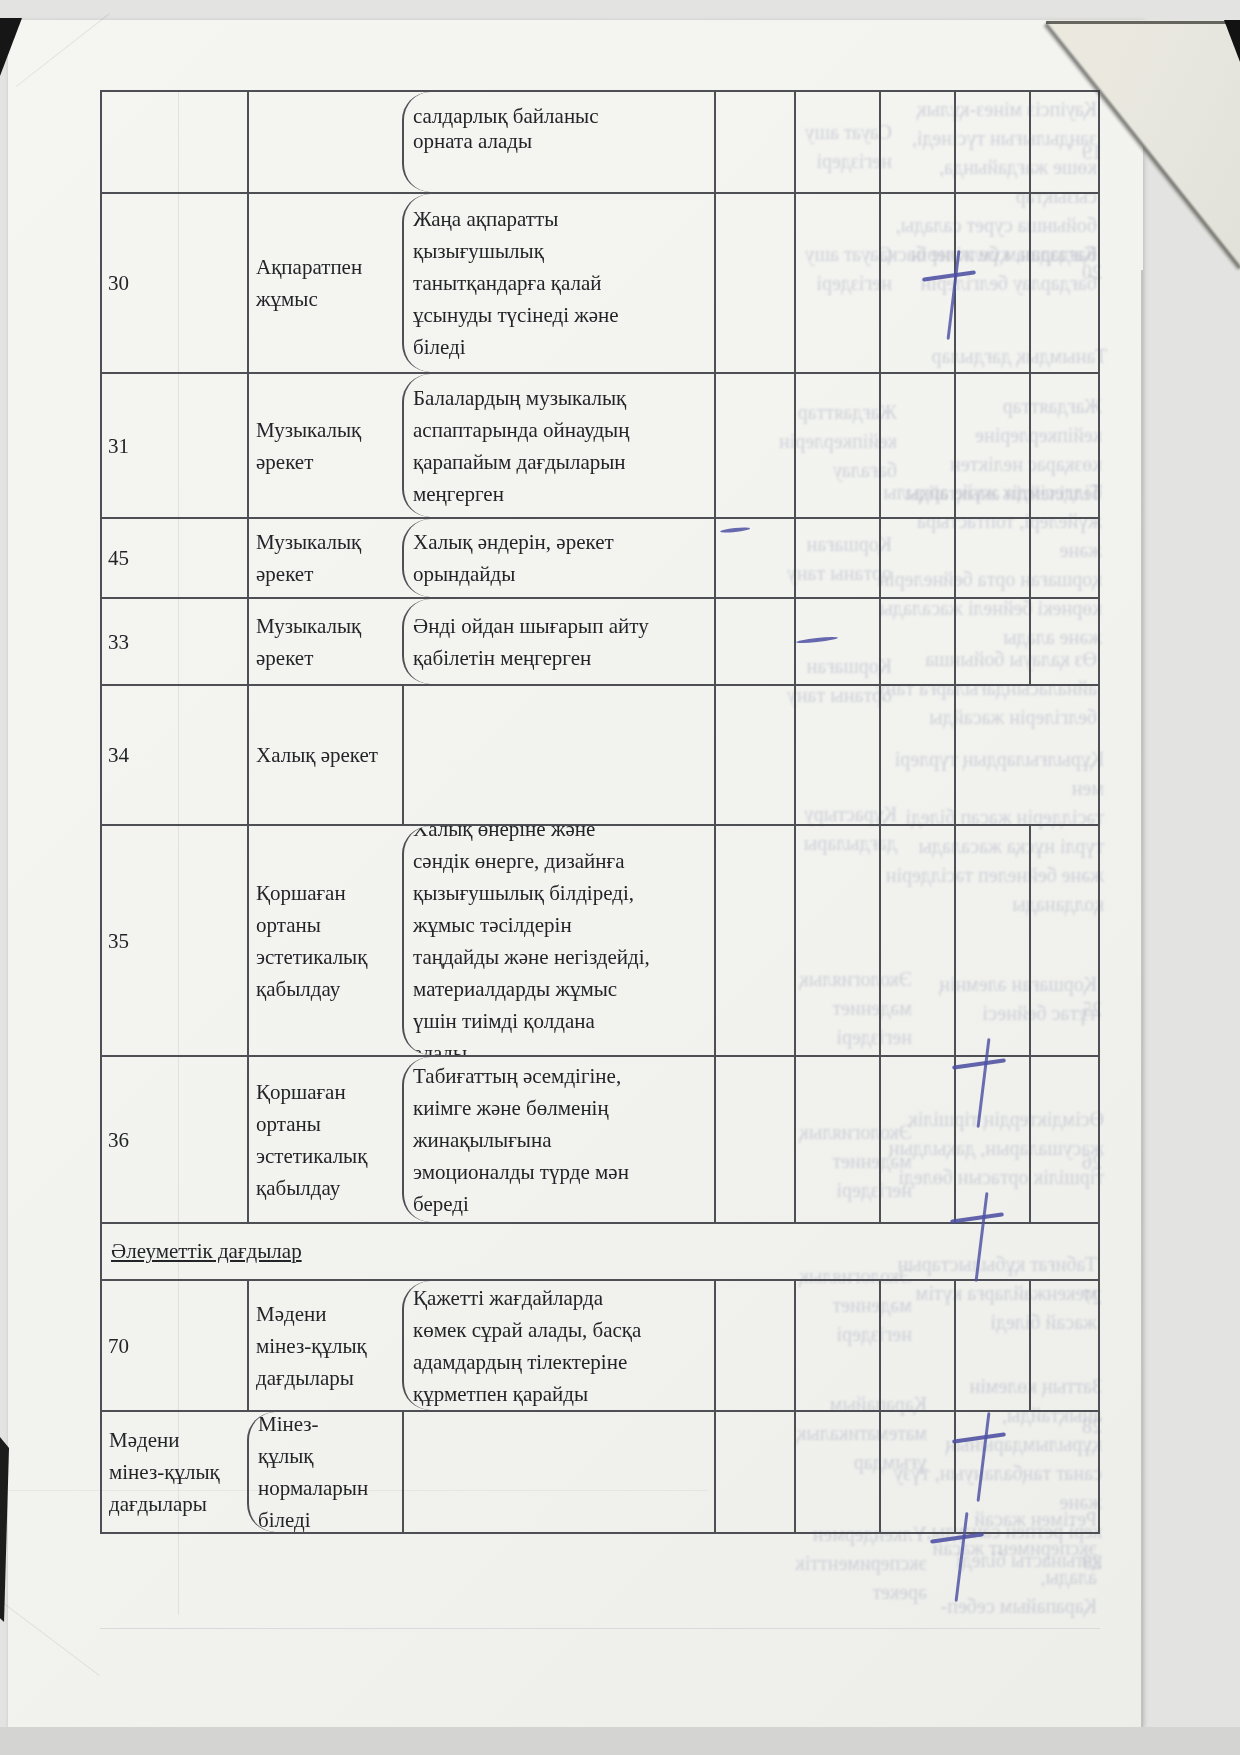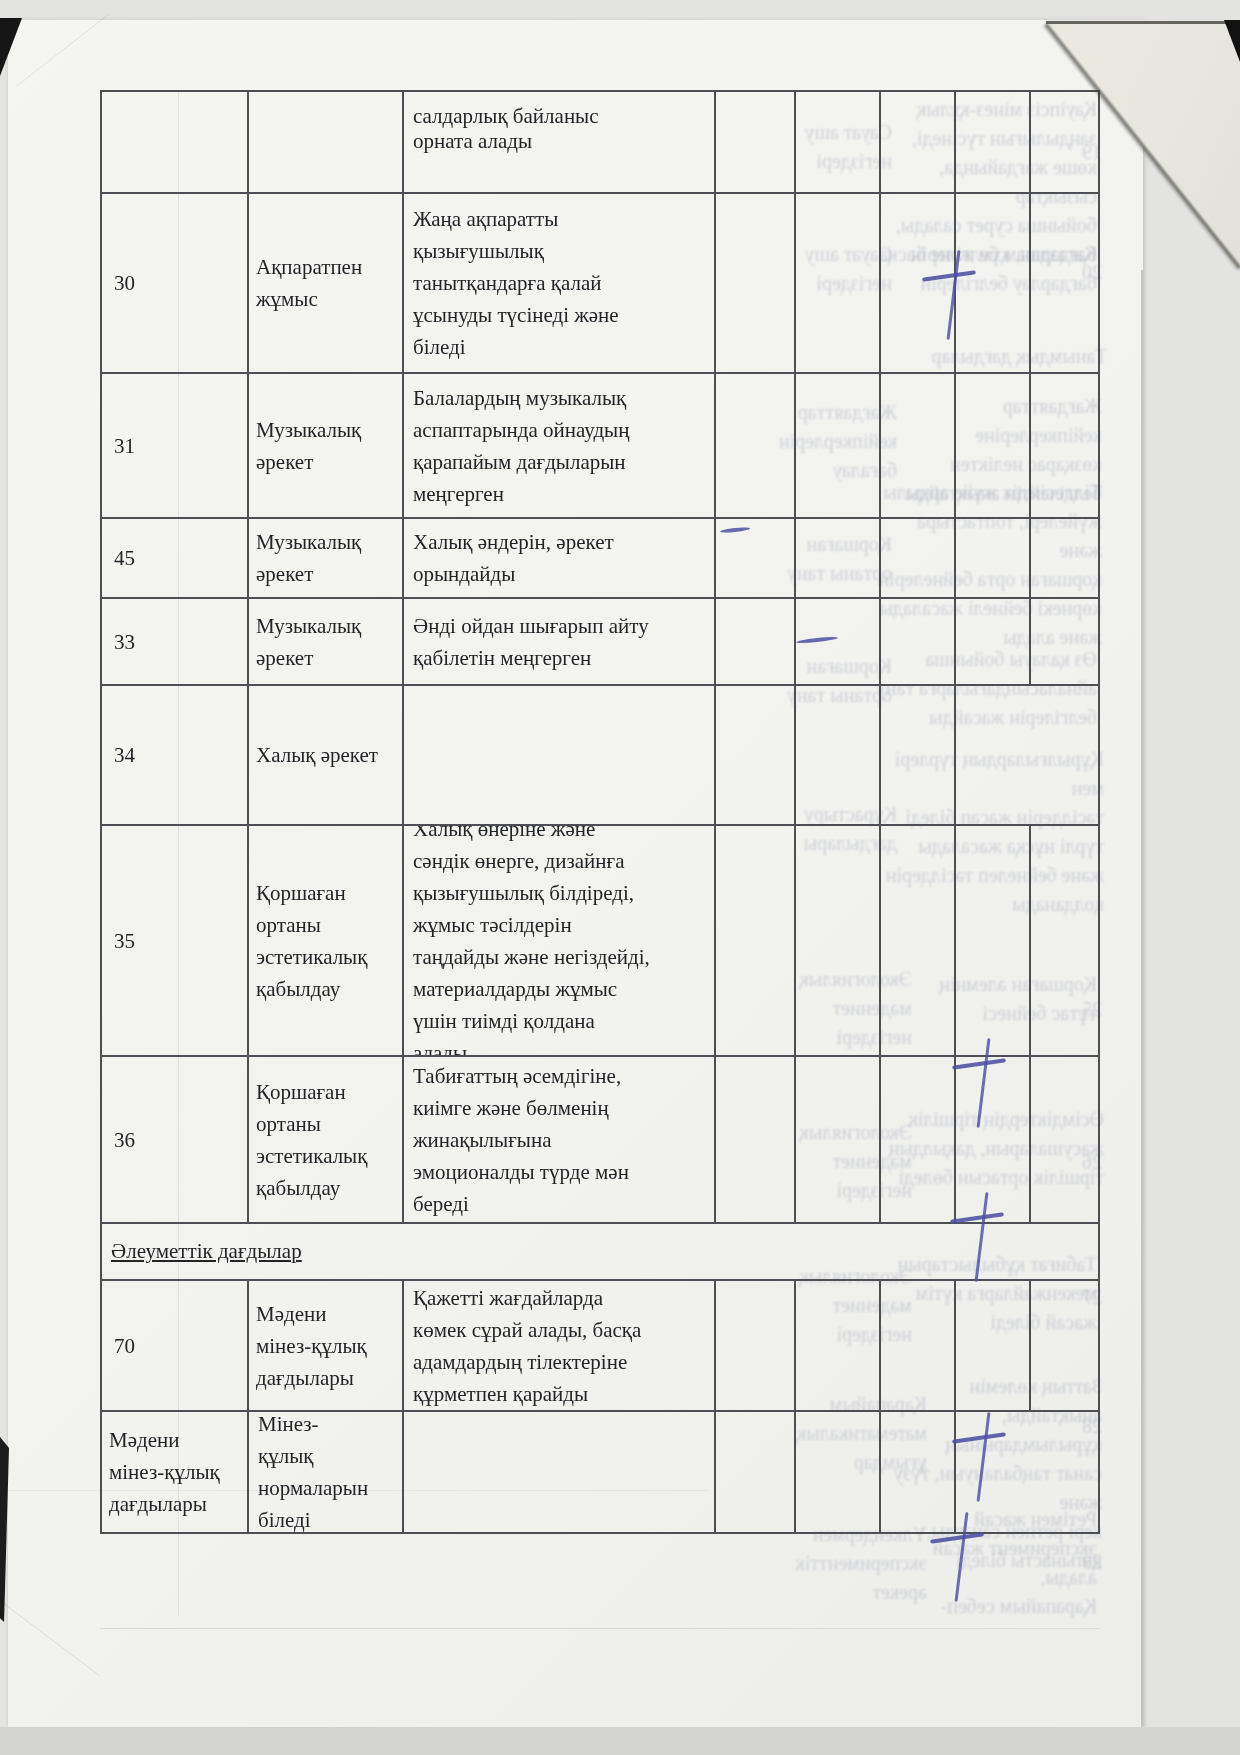--- a/index.html
+++ b/index.html
@@ -77,23 +77,23 @@
   .trow{display:grid;grid-template-columns:145px 155px 312px 80px 85px 75px 75px 73px;}
   .trow + .trow{border-top:2px solid var(--line);}
   .cell{
     border-left:2px solid var(--line);
     display:flex;align-items:center;
     color:var(--ink);
     font-size:21px;line-height:32px;
     overflow:hidden;
   }
   .cell:first-child{border-left:none;}
-  .cell.num{padding:4px 4px 4px 12px;align-items:center;}
+  .cell.num{padding:4px 4px 4px 6px;align-items:center;}
   .cell.cat{padding:6px 18px 6px 7px;}
-  .cell.desc{padding:6px 62px 6px 9px;}
+  .cell.desc{padding:6px 62px 6px 9px;border-radius:28px;}
   .cell.desc .txt{white-space:normal;}
   .cont-desc{align-items:flex-start;}
   .cont-desc .txt{white-space:pre-line;line-height:25px;padding-top:6px;}
   .band{
     display:flex;align-items:center;
     padding-left:9px;
     color:var(--ink);font-size:21px;
   }
   
   .pen-plus{position:absolute;width:54px;height:90px;z-index:3;}

